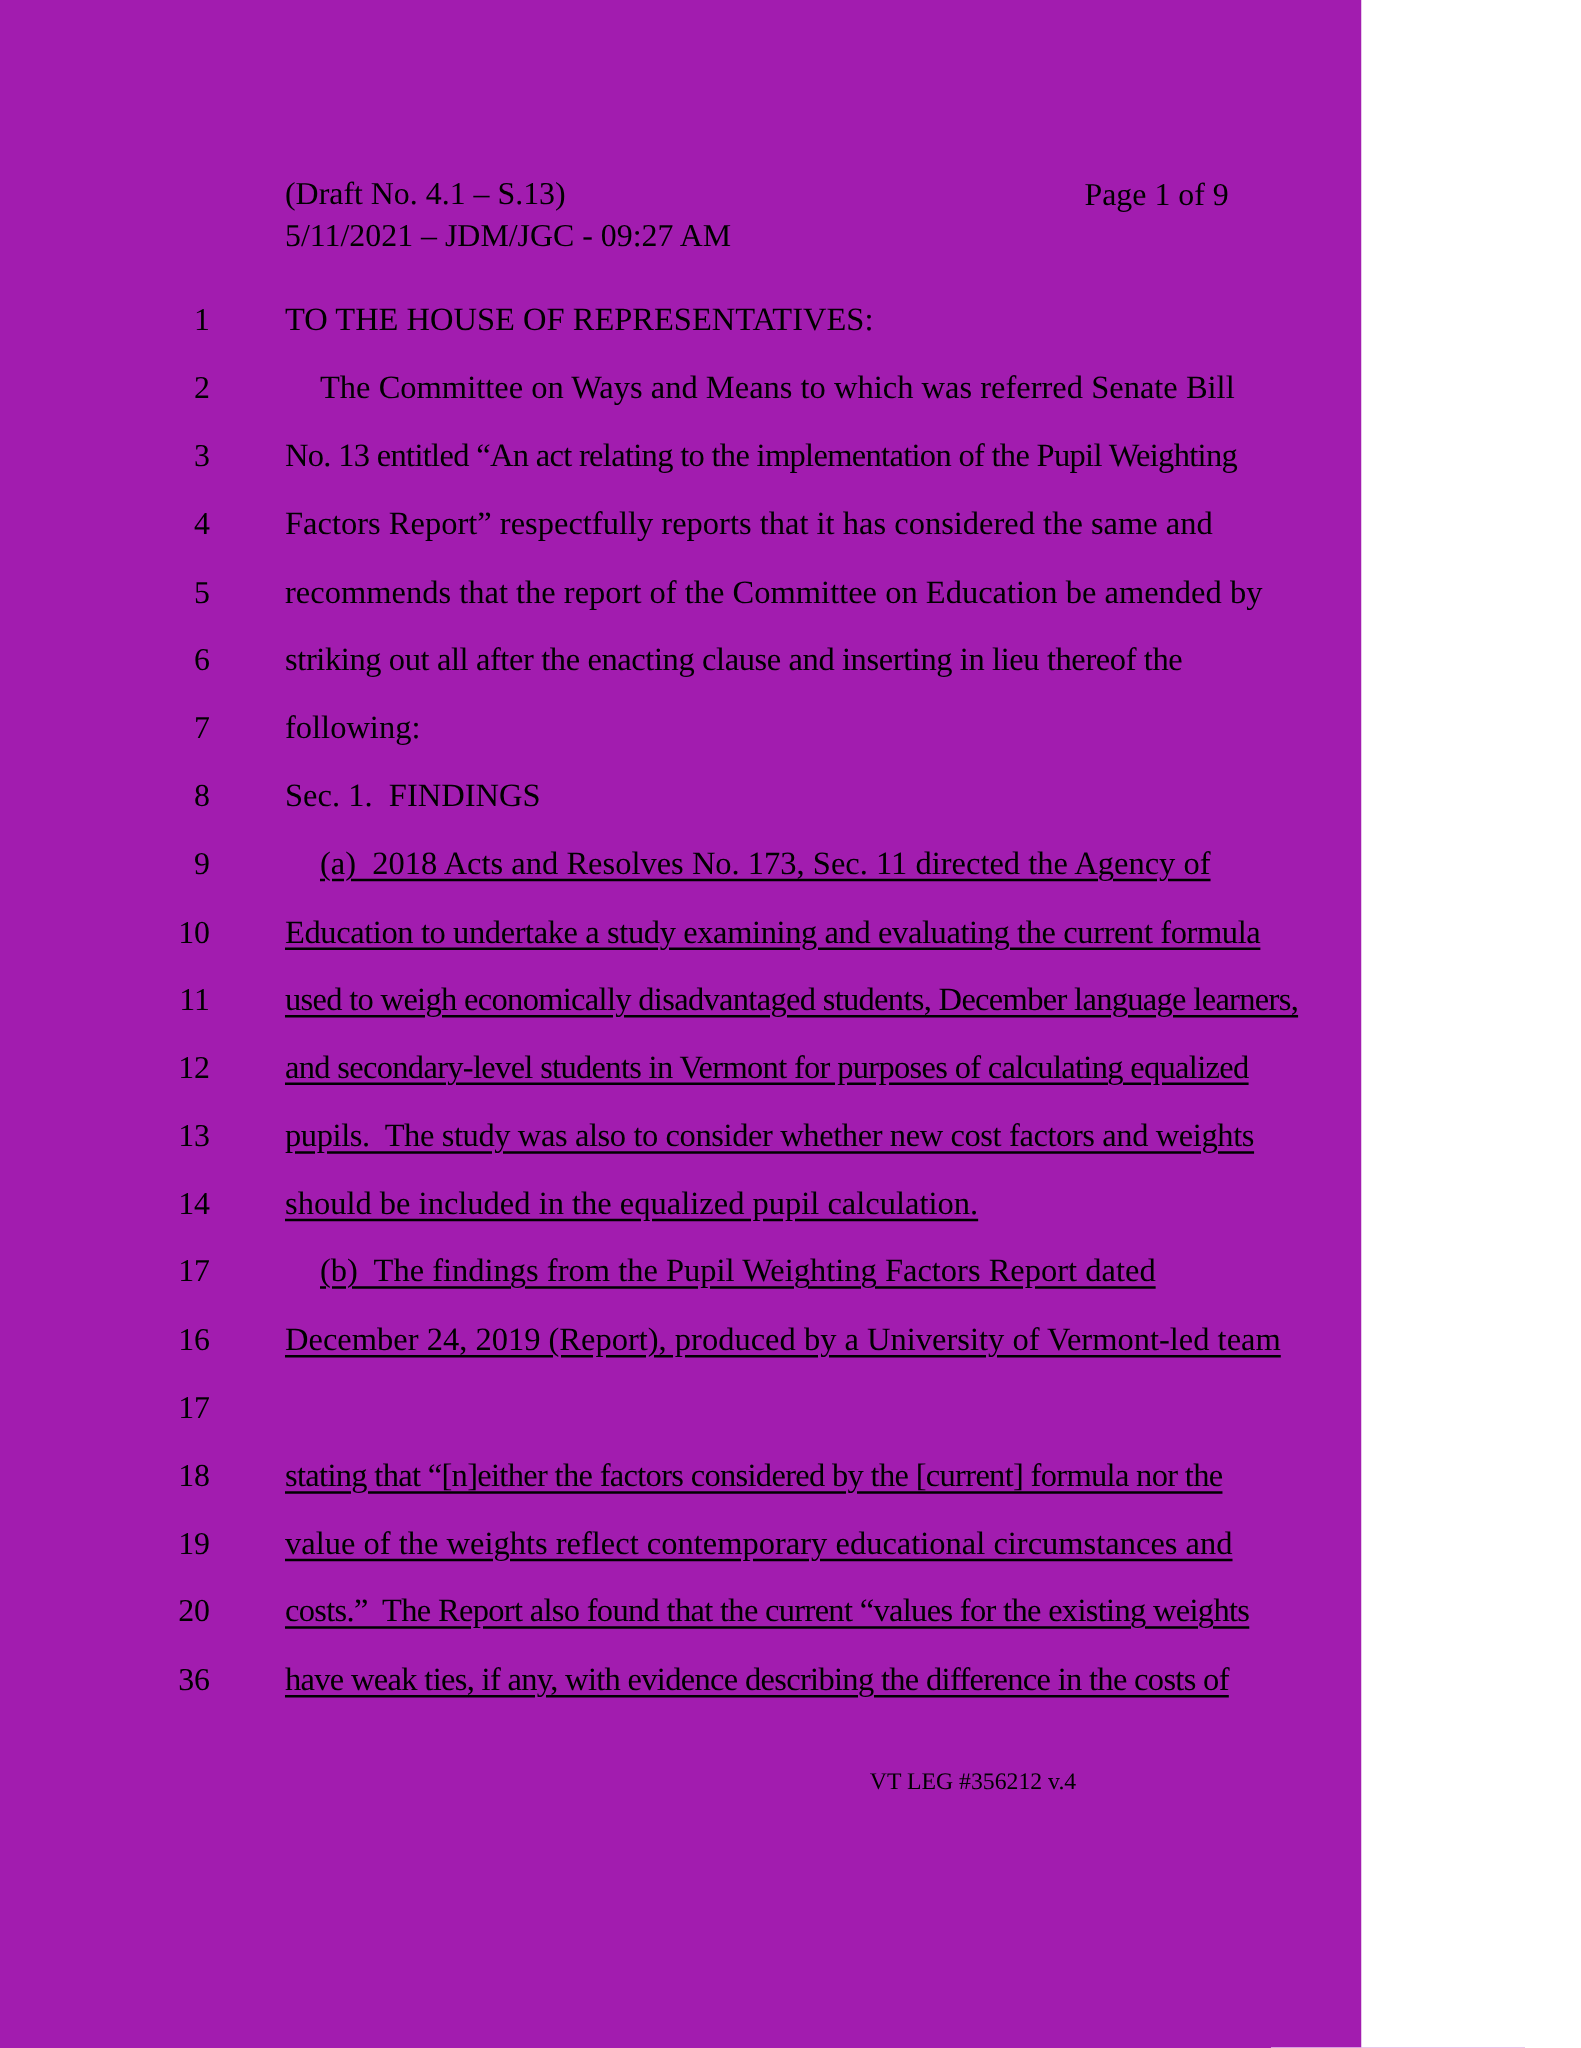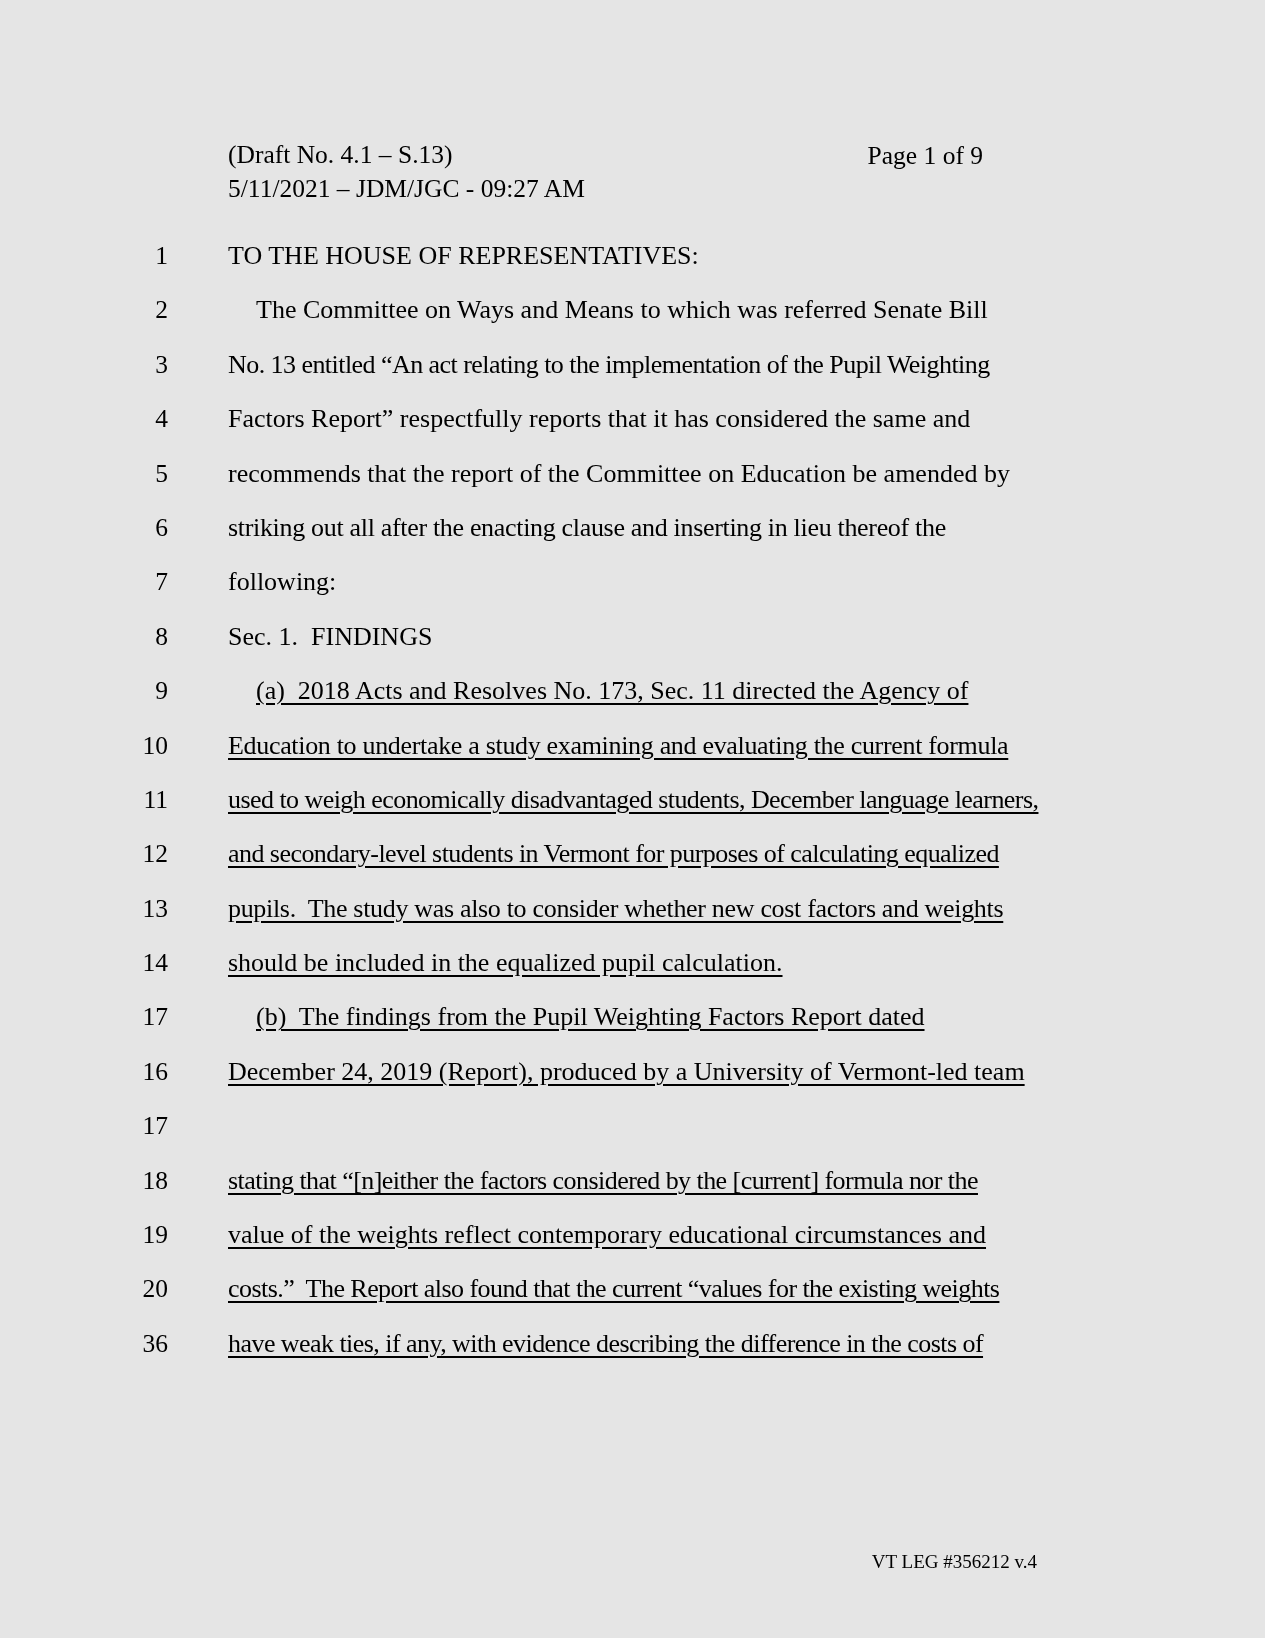--- a/index.html
+++ b/index.html
@@ -7,23 +7,23 @@
     padding: 0;
     background: #ffffff;
   }
   body {
     font-family: "Liberation Serif", "DejaVu Serif", serif;
     color: #000000;
     -webkit-font-smoothing: antialiased;
   }
   .page {
     position: relative;
-    width: 1265px;
+    width: 1089px;
     height: 1638px;
-    background: #e5e5e5;
+    background: #a21caf;
     overflow: hidden;
     box-sizing: border-box;
   }
 
   
   .header {
     position: absolute;
     left: 228px;
     top: 138px;
     width: 755px;
@@ -84,21 +84,21 @@
     letter-spacing: -0.32px;
   }
   .tighter {
     letter-spacing: -0.55px;
   }
 
   
   .footer {
     position: absolute;
     right: 228px;
-    top: 1552px;
+    top: 1416px;
     font-size: 19px;
     line-height: 1;
     white-space: nowrap;
   }
 </style>
 </head>
 <body>
 
 <div class="page">
 

